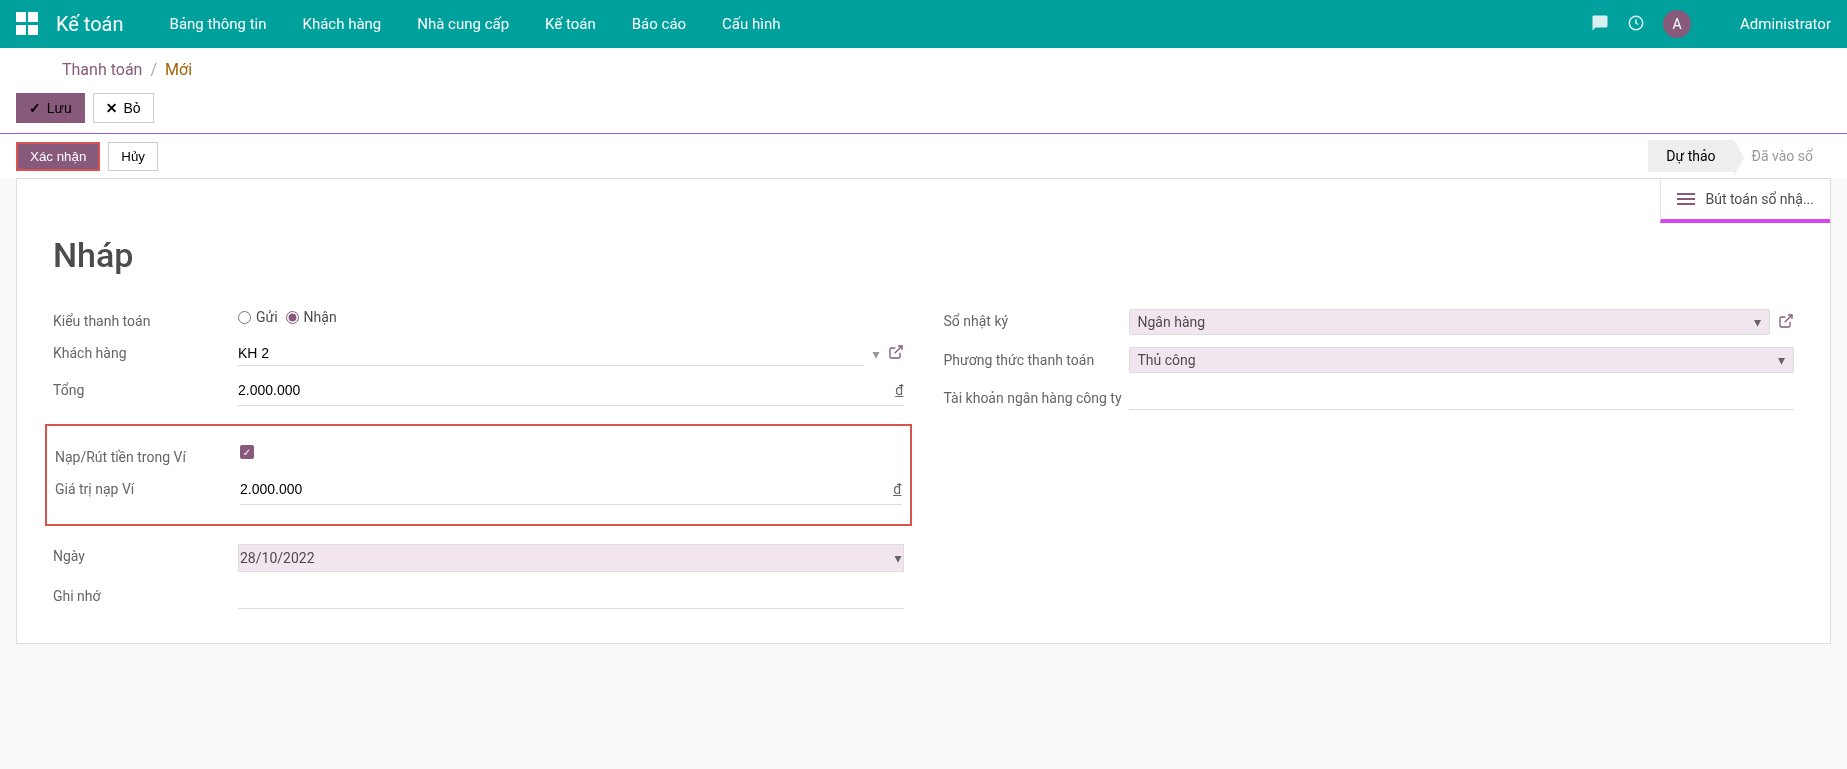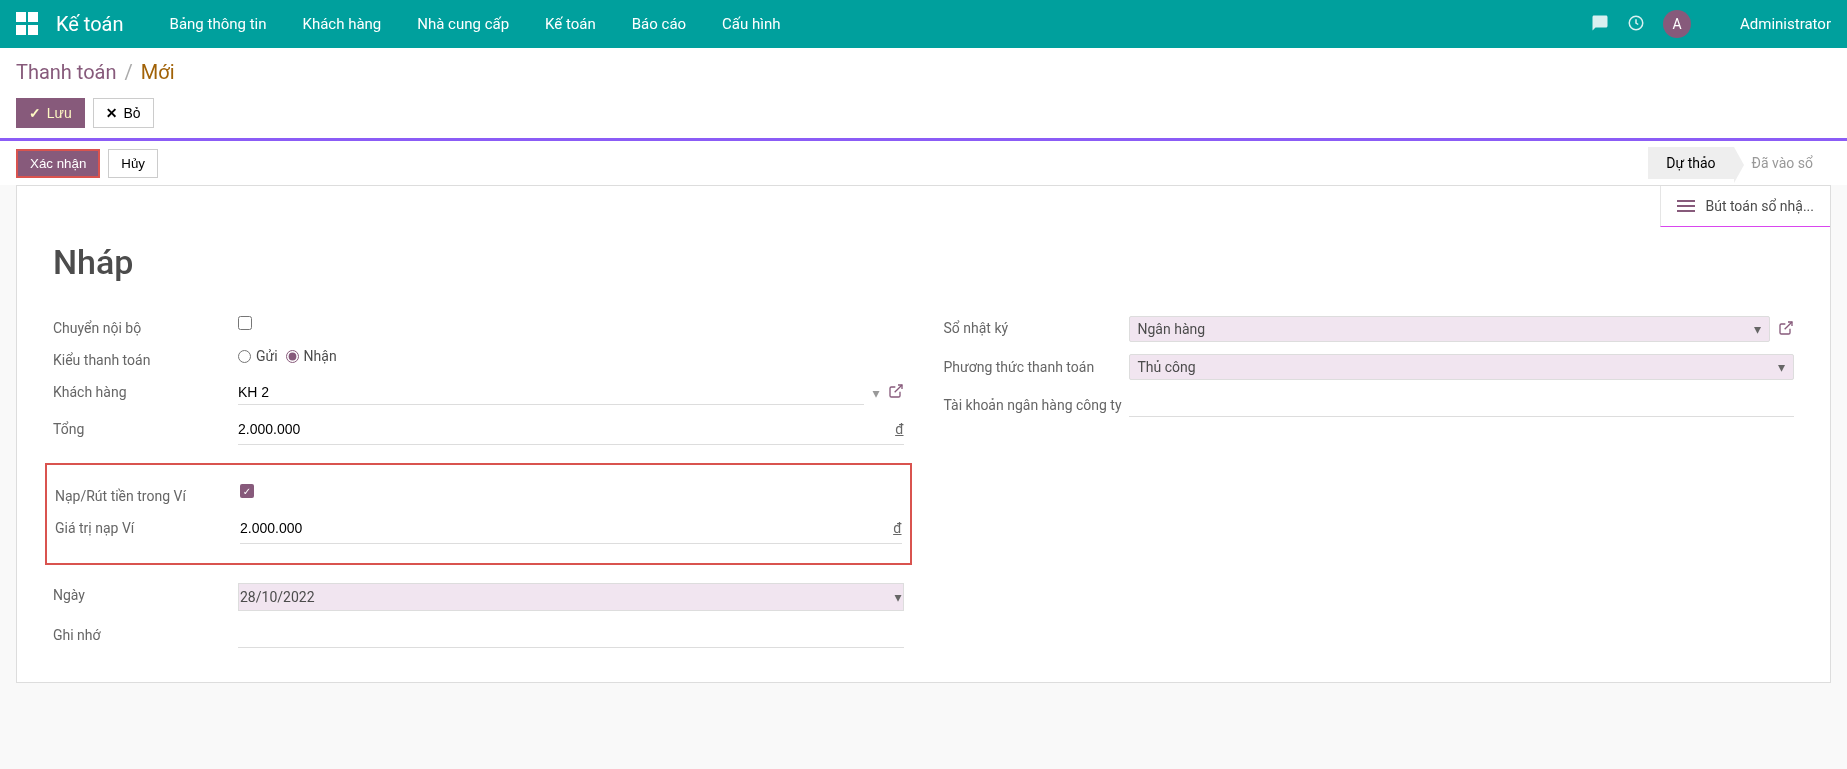--- a/index.html
+++ b/index.html
@@ -12,44 +12,44 @@
 .navbar .brand { font-size: 20px; margin-right: 28px; }
 .nav-menu { display: flex; gap: 0; }
 .nav-menu a { color: #fff; text-decoration: none; padding: 0 18px; font-size: 15px; line-height: 48px; }
 .navbar-right { margin-left: auto; display: flex; align-items: center; gap: 18px; }
 .navbar-right .ic { color: #fff; opacity: 0.85; cursor: pointer; }
 .avatar { width: 28px; height: 28px; border-radius: 50%; background: #875a7b; color: #fff; display: flex; align-items: center; justify-content: center; font-size: 14px; }
 .user-label { color: #fff; font-size: 15px; margin-left: 31px; }
 
 
 .control-panel { background: #fff; padding: 12px 16px 10px; }
-.breadcrumb { font-size: 20px; color: #4c4c4c; display: flex; align-items: center; gap: 8px; }
+.breadcrumb { font-size: 16px; color: #4c4c4c; display: flex; align-items: center; gap: 8px; margin-left: 46px; }
 .breadcrumb .bc-root { color: #875a7b; cursor: pointer; }
 .breadcrumb .sep { color: #aaa; }
 .breadcrumb .bc-current { color: #a16207; }
 .cp-buttons { margin-top: 14px; display: flex; gap: 8px; }
 .btn { border: 1px solid #ccc; background: #fff; padding: 6px 12px; font-size: 14px; cursor: pointer; display: inline-flex; align-items: center; gap: 6px; }
-.btn-primary { background: #875a7b; border-color: #875a7b; color: #fef9c3; }
+.btn-primary { background: #875a7b; border-color: #875a7b; color: #000000; }
 .btn .ic-check::before { content: "✓"; font-weight: bold; }
 .btn .ic-x::before { content: "✕"; font-weight: bold; }
 
 
-.status-bar { background: #fff; border-top: 3px solid #8b5cf6; display: flex; align-items: center; padding: 6px 16px; }
+.status-bar { background: #fff; border-top: 1px solid #8b5cf6; display: flex; align-items: center; padding: 6px 16px; }
 .status-bar .left { display: flex; gap: 8px; }
 .btn-highlight { border: 2px solid #d9534f; background: #875a7b; color: #fff; padding: 5px 12px; }
 .btn-sec { background: #fff; border: 1px solid #ccc; padding: 6px 12px; }
 .status-bar .right { margin-left: auto; display: flex; align-items: center; }
 .status-step { padding: 8px 18px; position: relative; color: #999; font-size: 14px; }
 .status-step.active { background: #eee; color: #000000; }
 .status-step.active::after { content: ""; position: absolute; right: -10px; top: 0; width: 0; height: 0; border-top: 18px solid transparent; border-bottom: 18px solid transparent; border-left: 10px solid #eee; }
 
 
 .sheet-wrap { padding: 0 16px 24px; }
 .sheet { background: #fff; border: 1px solid #ddd; position: relative; min-height: 440px; }
-.button-box { position: absolute; right: 0; top: 0; border-left: 1px solid #e5e5e5; border-bottom: 1px solid #d946ef; padding: 12px 16px; display: flex; align-items: center; gap: 10px; cursor: pointer; background: #fff; }
+.button-box { position: absolute; right: 0; top: 0; border-left: 1px solid #e5e5e5; border-bottom: 4px solid #d946ef; padding: 12px 16px; display: flex; align-items: center; gap: 10px; cursor: pointer; background: #fff; }
 .burger { display: flex; flex-direction: column; gap: 3px; }
 .burger span { width: 18px; height: 2px; background: #875a7b; }
 
 .sheet-body { padding: 28px 36px; }
 .form-title { font-size: 34px; color: #4c4c4c; margin-bottom: 28px; font-weight: 500; margin-top: 28px; }
 
 .form-cols { display: flex; gap: 40px; }
 .col { flex: 1; }
 .row { display: flex; align-items: flex-start; padding: 6px 0; }
 .row .lbl { width: 185px; font-size: 14px; color: #666; padding-top: 4px; }
@@ -156,26 +156,20 @@
       <span>Bút toán sổ nhậ...</span>
     </div>
 
     <div class="sheet-body">
       <h1 class="form-title">Nháp</h1>
 
       <div class="form-cols">
 
         <div class="col">
 
-          <div class="row">
-            <div class="lbl">Chuyển nội bộ</div>
-            <div class="fld">
-              <input type="checkbox" class="checkbox-sm" style="">
-            </div>
-          </div>
 
           <div class="row">
             <div class="lbl">Kiểu thanh toán</div>
             <div class="fld radio-group">
               <label>
                 <input type="radio" name="ptype" style="">
                 <span>Gửi</span>
               </label>
               <label>
                 <input type="radio" name="ptype" checked="" style="">

